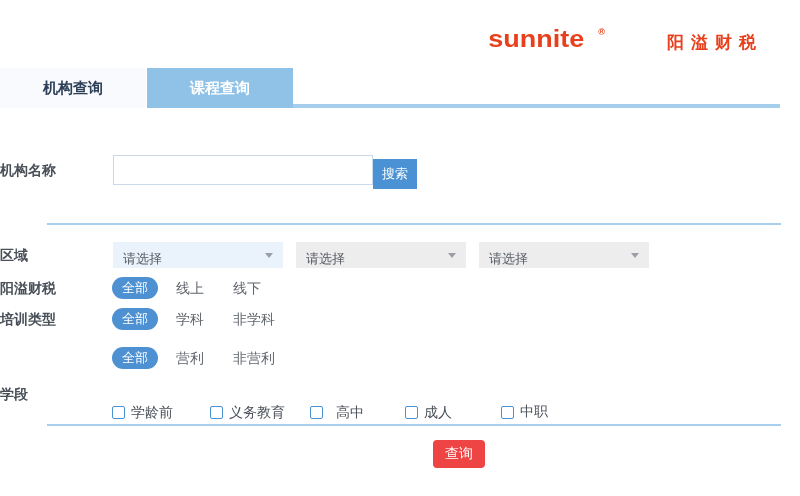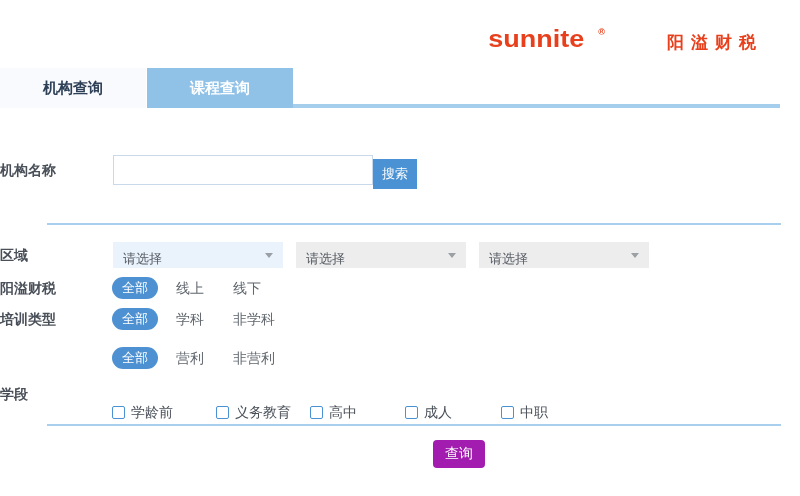--- a/index.html
+++ b/index.html
@@ -58,27 +58,27 @@
   .row-form { top:277px; } .row-type { top:308px; } .row-org { top:347px; }
   .pill { position:absolute; left:112px; top:0; width:46px; height:22px; border-radius:11px;
           background:#4e91d2; color:#fff; font-size:13px; text-align:center; line-height:22px; cursor:pointer; }
   .opt { position:absolute; top:0; font-size:14px; color:#61676e; line-height:22px; cursor:pointer; }
   .opt-0 { left:176px; } .opt-1 { left:233px; }
 
   
   .row-stage { top:386px; height:17px; }
   .row-stage .row-label { line-height:17px; }
   .chk-group { position:absolute; top:0; display:flex; align-items:center; cursor:pointer;margin-top:18px; }
-  .chk-0 { left:112px; } .chk-1 { left:216px;font-family:Liberation Serif, serif; } .chk-2 { left:310px; } .chk-3 { left:405px;align-items:center; } .chk-4 { left:501px; }
+  .chk-0 { left:112px; } .chk-1 { left:210px;font-family:Liberation Serif, serif; } .chk-2 { left:310px;gap:7px; } .chk-3 { left:405px;align-items:center; } .chk-4 { left:501px;font-family:Liberation Mono, monospace; }
   .chk-box { width:13px; height:13px; border:1px solid #4b92d4; border-radius:2px; background:#fff; }
   .chk-label { margin-left:6px; font-size:14px; color:#4a5059; line-height:17px; white-space:nowrap; }
 
   
   .query-btn { position:absolute; left:433px; top:440px; width:52px; height:28px;
-               background:#a21caf; color:#fff; border:none; border-radius:4px;
+               background:#ef4444; color:#fff; border:none; border-radius:4px;
                font-size:14px; cursor:pointer; }
 </style>
 </head>
 <body>
 
 <div class="page">
 
   <div class="logo">
     <span class="logo-en">sunnite</span>
     <span class="logo-reg">®</span>

